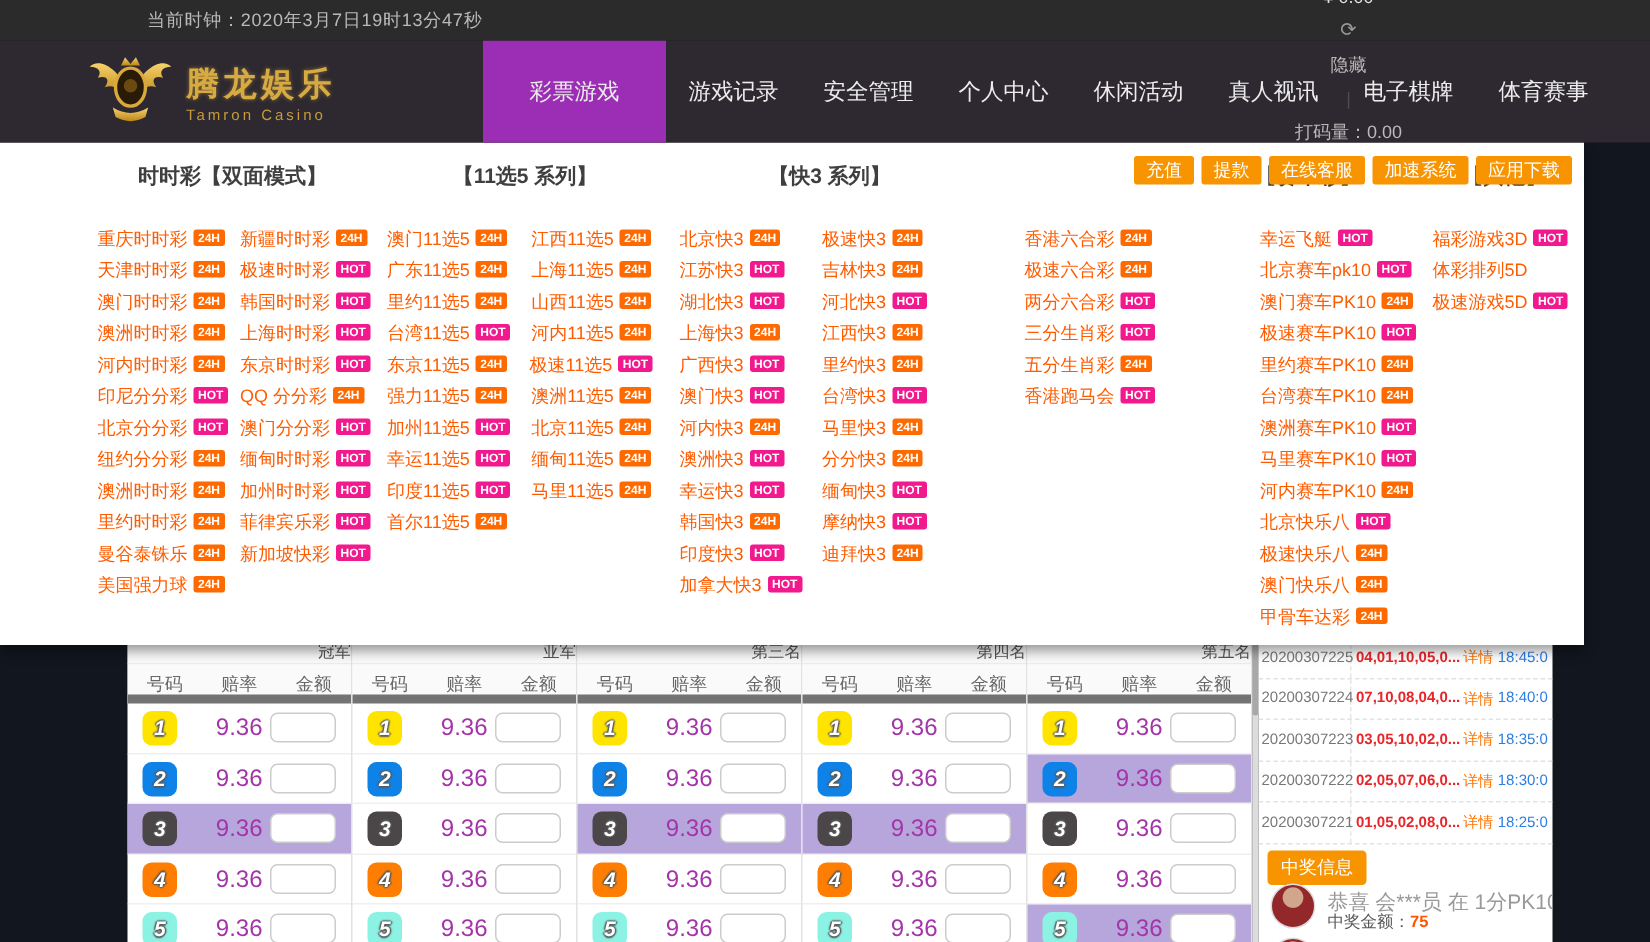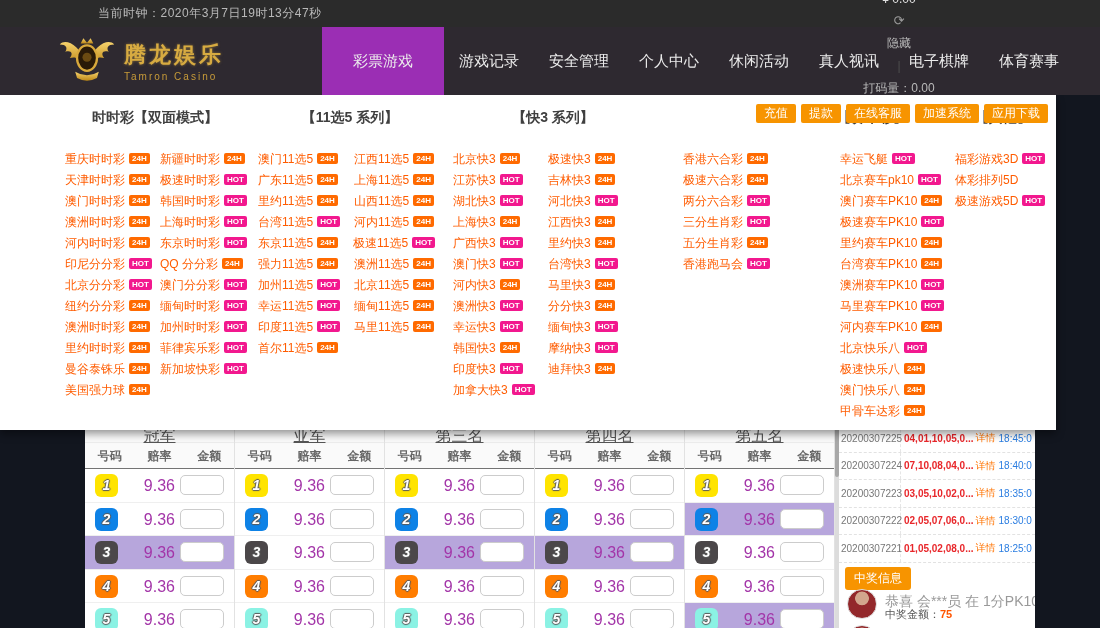--- a/index.html
+++ b/index.html
@@ -40,23 +40,23 @@
   .mm-sub { position:absolute; top:54px; }
   .mi { height:21px; line-height:21px; white-space:nowrap; font-size:12px; color:#ff5c00; cursor:pointer; }
   .mi .badge { display:inline-block; margin-left:4px; font-size:8px; font-weight:bold; color:#fff;
                padding:1px 3px; border-radius:2px; line-height:9px; vertical-align:2px; }
   .b24 { background:#ff6a00; }
   .bhot { background:#f2188e; }
 
   
   .betpanel { position:absolute; left:85px; top:425px; width:750px; height:203px; background:#fff; overflow:hidden; }
   .bet-group { position:absolute; top:0; height:213px; width:150px; border-right:1px solid #e2e2e2; }
-  .g-head { height:18px; line-height:21px; text-align:center; font-size:16px; color:#555;
-            border-bottom:1px solid #ececec; background:#fafafa;text-decoration:underline; }
-  .g-sub { height:26px; display:flex; border-bottom:1px solid #737373; background:#fafafa;font-weight:bold; }
+  .g-head { height:18px; line-height:21px; text-align:right; font-size:11px; color:#555;
+            border-bottom:1px solid #ececec; background:#fafafa; }
+  .g-sub { height:26px; display:flex; border-bottom:6px solid #737373; background:#fafafa; }
   .g-sub span { width:50px; text-align:center; line-height:26px; font-size:12px; color:#666; }
   .g-row { height:33.5px; position:relative; border-bottom:1px solid #efefef; }
   .g-row.hl { background:#b7a6dc; }
   .ball { position:absolute; left:10px; top:5px; width:23px; height:23px; border-radius:6px;
           text-align:center; line-height:23px; font-size:14px; font-style:italic; font-weight:bold; color:#fff;
           text-shadow:-1px 0 1px #5a5a5a, 0 1px 1px #5a5a5a, 1px 0 1px #5a5a5a, 0 -1px 1px #5a5a5a;
           cursor:pointer; }
   .odds { position:absolute; left:42px; top:0; width:48px; line-height:33px; text-align:right;
           font-size:16px; color:#a335a8; }
   .bet-input { position:absolute; left:95px; top:6px; width:44px; height:20px; border:1px solid #ccc;

